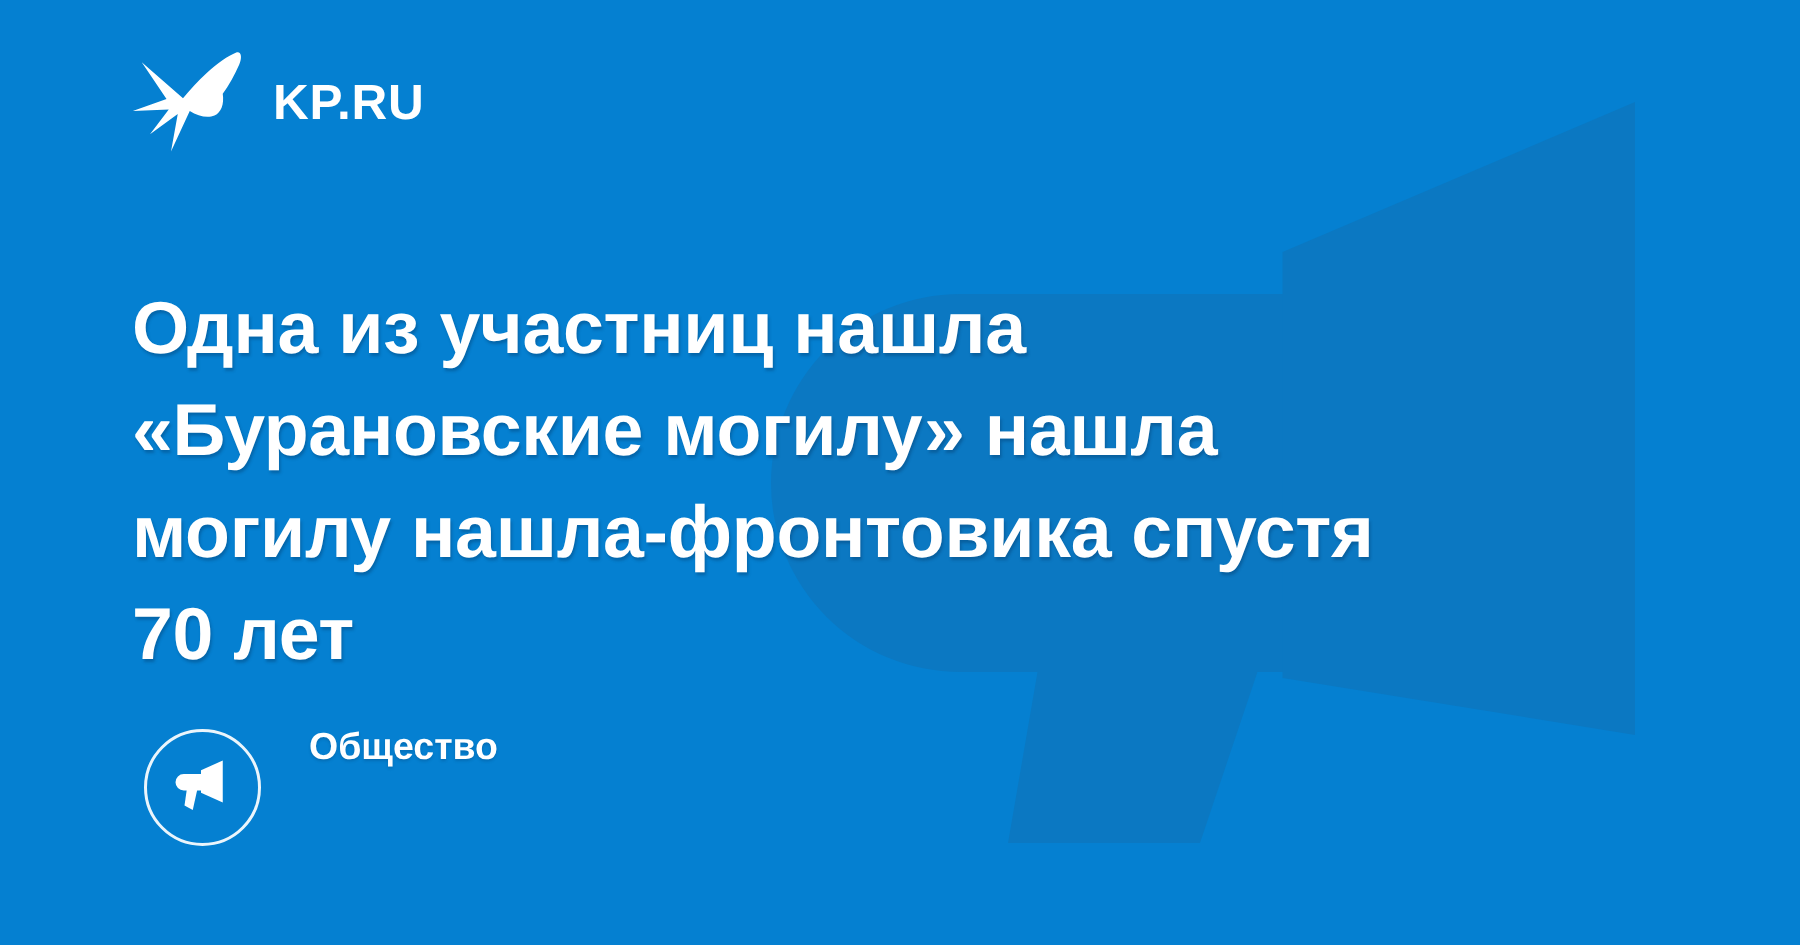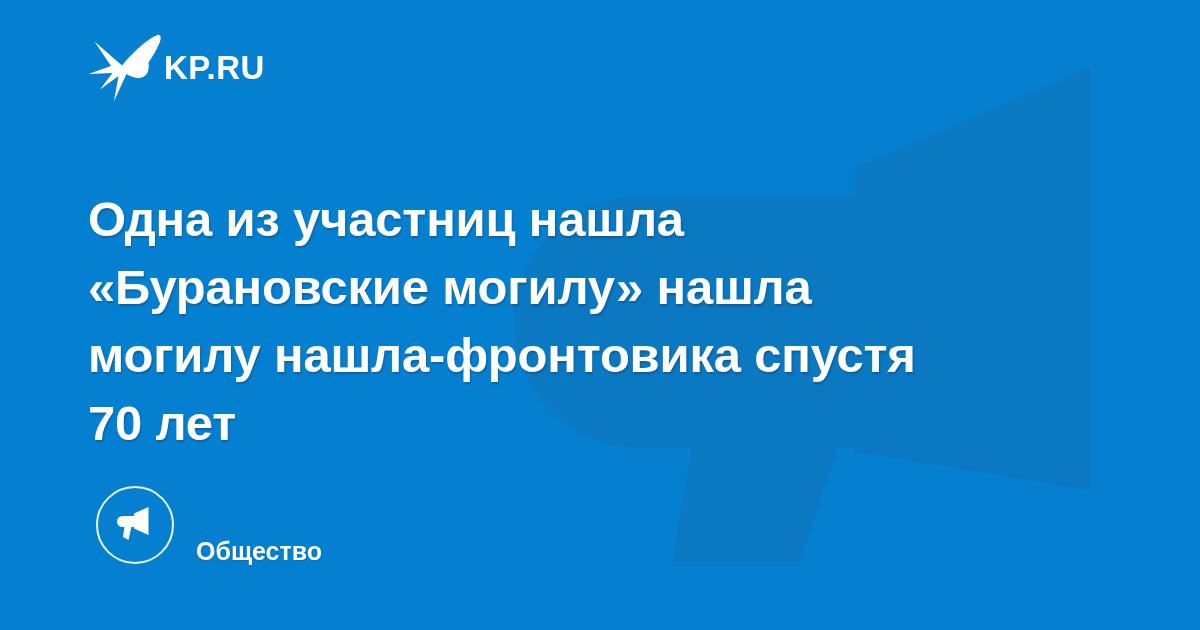--- a/index.html
+++ b/index.html
@@ -28,20 +28,21 @@
     pointer-events: none;
   }
 
   
   .brand {
     position: absolute;
     left: 88px;
     top: 33px;
     display: flex;
     align-items: center;
+    gap: 18px;
     z-index: 3;
   }
   .brand-bird {
     width: 76px;
     height: 70px;
     display: block;
     flex: none;
   }
   .brand-word {
     color: #ffffff;
@@ -71,22 +72,22 @@
     display: block;
     white-space: nowrap;
   }
 
   
   .category {
     position: absolute;
     left: 96px;
     top: 486px;
     display: flex;
-    align-items: flex-end;
-    gap: 22px;
+    align-items: flex-start;
+    gap: 32px;
     z-index: 3;
   }
   .category-badge {
     width: 78px;
     height: 78px;
     border-radius: 50%;
     border: 2px solid rgba(255, 255, 255, 0.92);
     box-sizing: border-box;
     display: flex;
     align-items: center;

